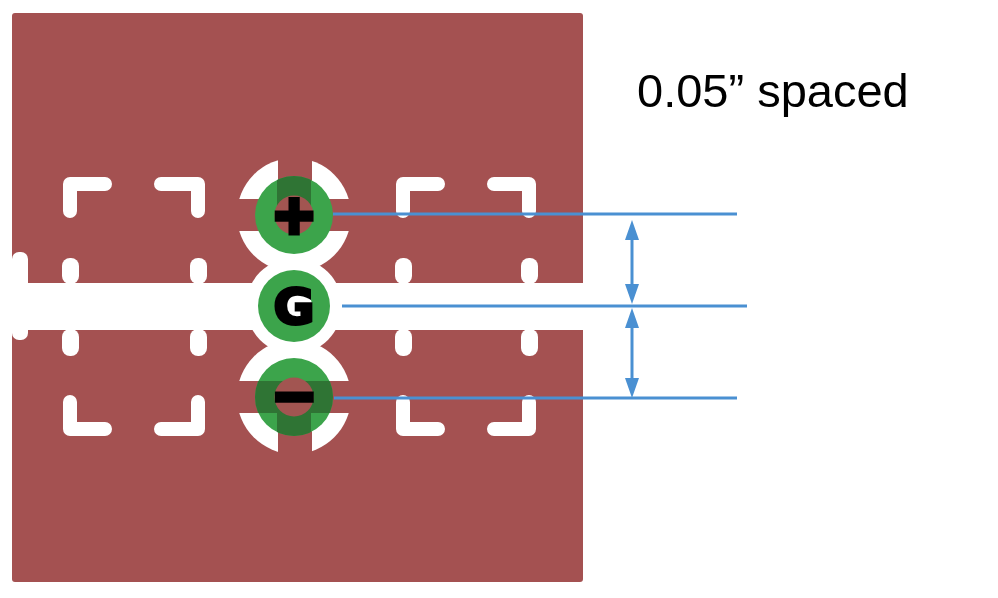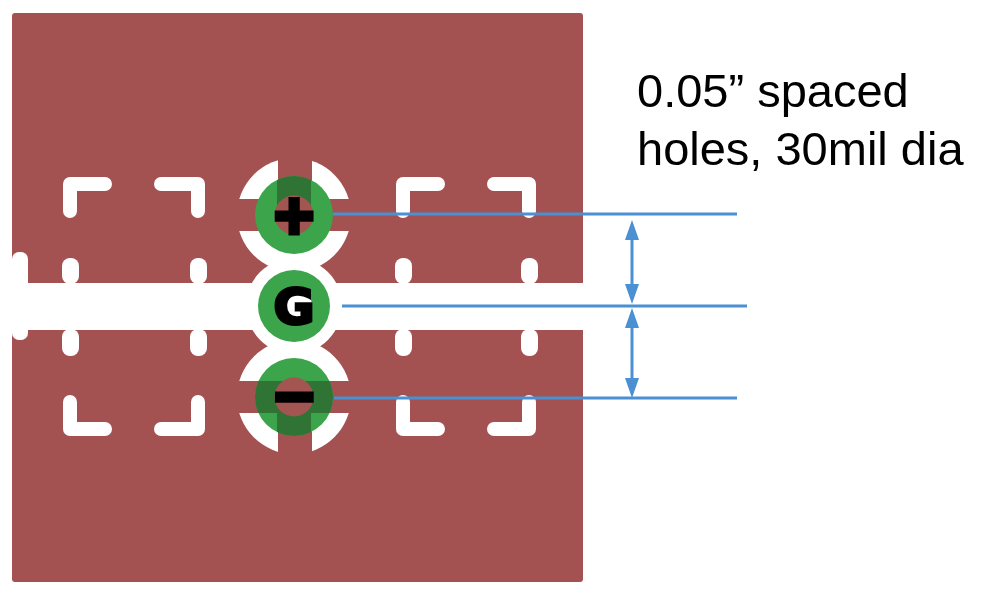--- a/index.html
+++ b/index.html
@@ -139,16 +139,15 @@
       <polygon class="dim-arrow" points="632,304 625,284 639,284"></polygon>
 
       <path class="dim-line" d="M 632,326 V 384"></path>
       <polygon class="dim-arrow" points="632,308 625,328 639,328"></polygon>
       <polygon class="dim-arrow" points="632,398 625,378 639,378"></polygon>
     </g>
   </svg>
 
   <div class="annotation">
     <span>0.05” spaced</span>
-    <span>holes, 30mil dia</span>
   </div>
 
 </div>
 
 </body></html>

